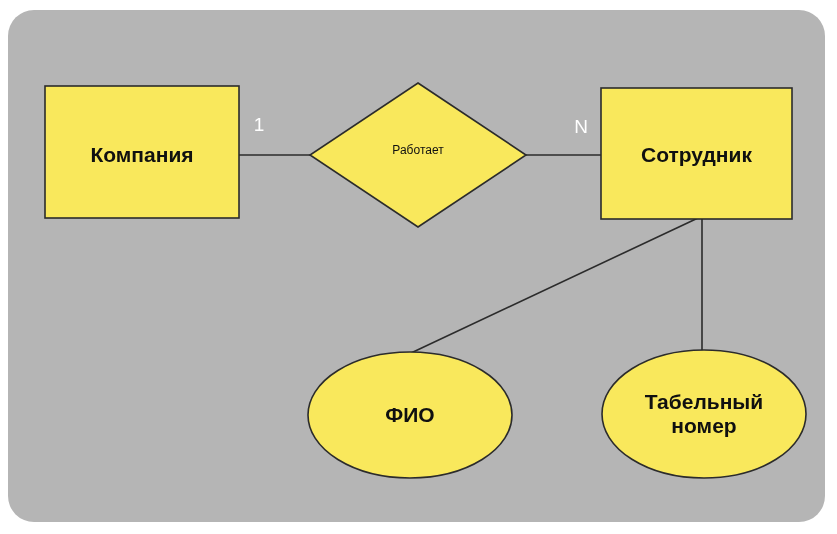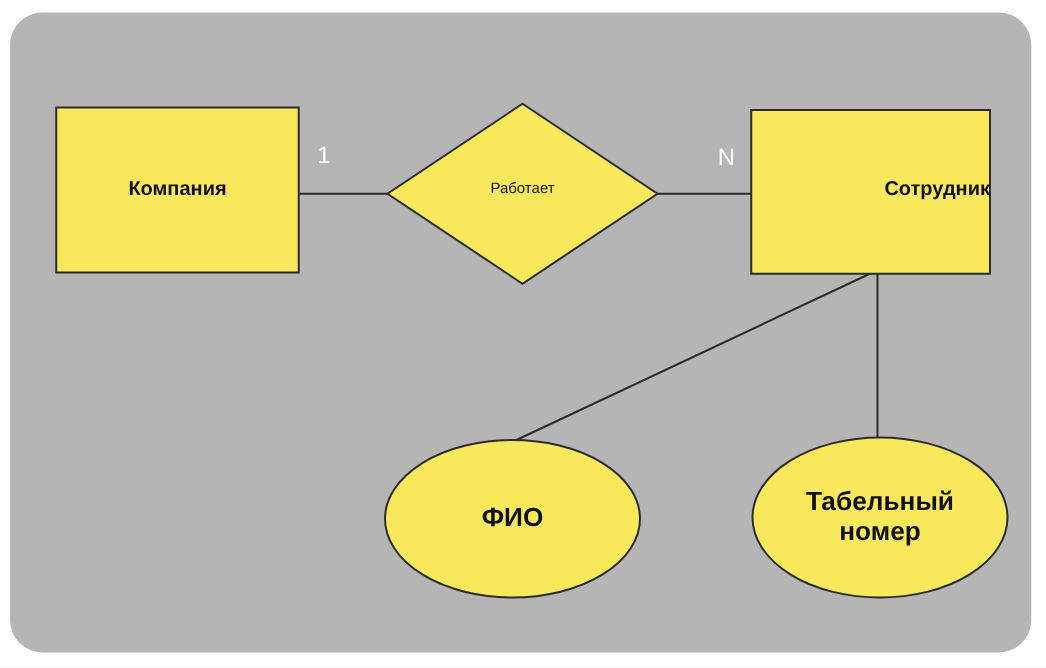--- a/index.html
+++ b/index.html
@@ -56,21 +56,21 @@
   
   .node-label {
     position: absolute;
     color: #101010;
     text-align: center;
     line-height: 1.12;
     white-space: pre-line;
     pointer-events: none;
   }
   .label-entity {
-    font-size: 16px;
+    font-size: 21px;
     font-weight: bold;
   }
   .label-rel {
     font-size: 12px;
     font-weight: normal;
   }
   .label-attr {
     font-size: 21px;
     font-weight: bold;
   }
@@ -104,21 +104,21 @@
 
     <polygon class="shape-fill" points="418,83 526,155 418,227 310,155"></polygon>
 
     <ellipse class="shape-fill" cx="410" cy="415" rx="102" ry="63"></ellipse>
 
     <ellipse class="shape-fill" cx="704" cy="414" rx="102" ry="64"></ellipse>
   </svg>
 
   <div class="node-label label-entity" style="left:45px; top:143px; width:194px;">Компания</div>
 
-  <div class="node-label label-entity" style="left:601px; top:143px; width:191px;text-align:right;">Сотрудник</div>
+  <div class="node-label label-entity" style="left:601px; top:143px; width:191px;">Сотрудник</div>
 
   <div class="node-label label-rel" style="left:310px; top:144px; width:216px;">Работает</div>
 
   <div class="node-label label-attr" style="left:308px; top:403px; width:204px;">ФИО</div>
 
   <div class="node-label label-attr" style="left:602px; top:390px; width:204px;">Табельный
 номер</div>
 
   <div class="cardinality" style="left:247px; top:114px; width:24px;">1</div>
 

